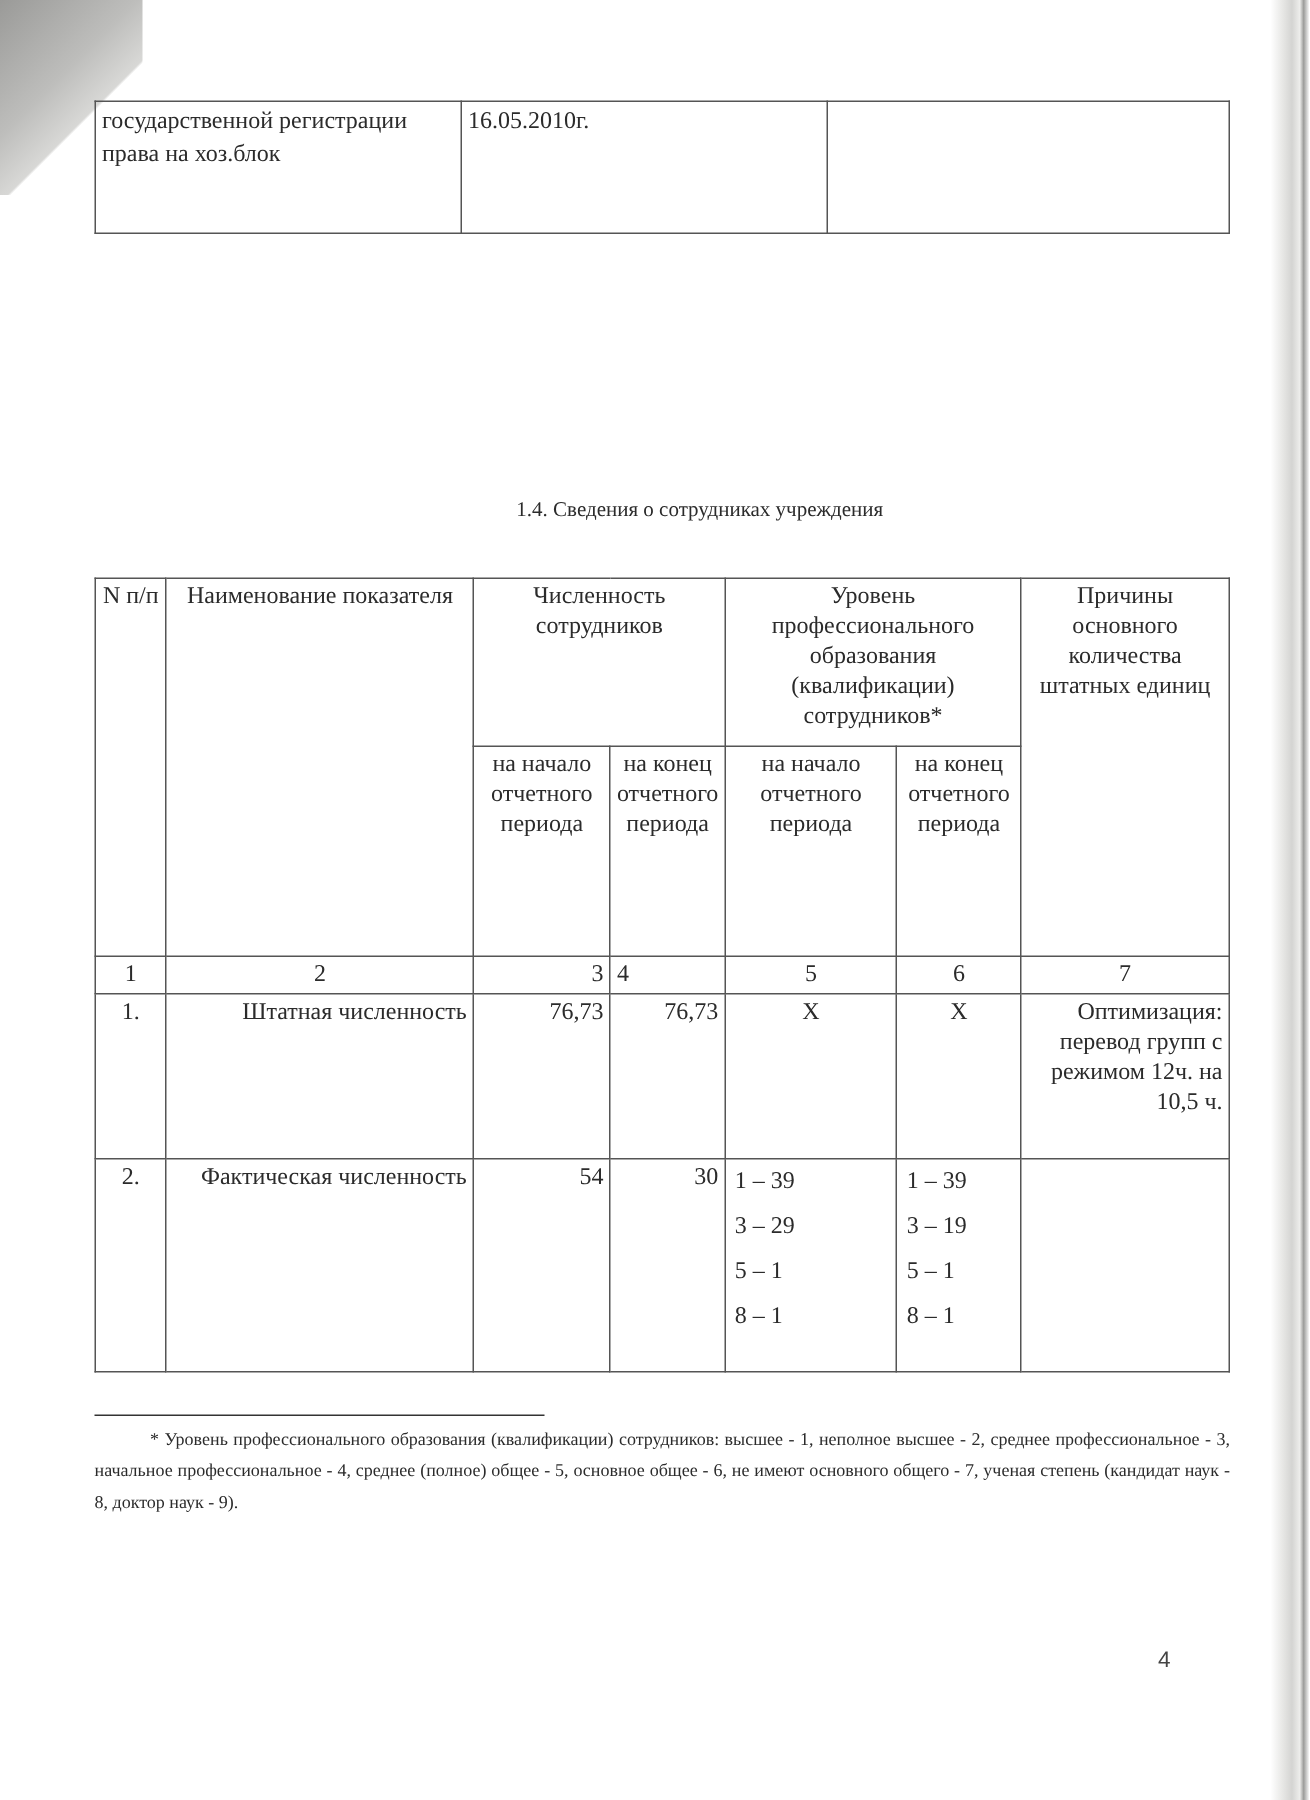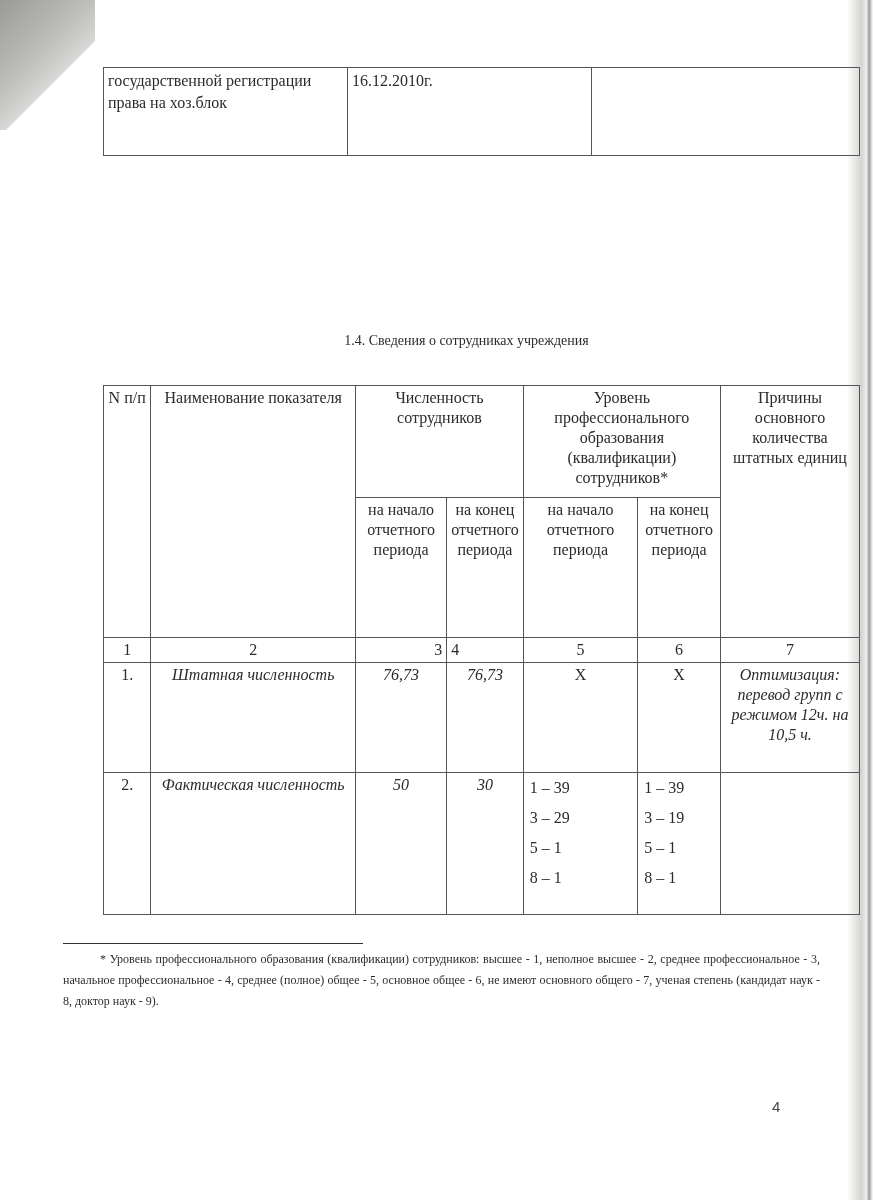--- a/index.html
+++ b/index.html
@@ -10,52 +10,52 @@
     color: #2b2b2b;
   }
   .corner-shadow {
     position: absolute; left: 0; top: 0; width: 95px; height: 130px;
     background: linear-gradient(135deg, #9a9a98 0%, #bdbdbb 40%, #d8d8d6 60%, rgba(255,255,255,0) 61%);
   }
   .edge-right {
     position: absolute; right: 0; top: 0; width: 26px; height: 1200px;
     background: linear-gradient(90deg, #ffffff 0%, #e8e8e6 30%, #d4d4d2 55%, #ededeb 75%, #9c9c9a 85%, #ffffff 100%);
   }
-  table { border-collapse: collapse; position: absolute; margin-left: 40px; }
+  table { border-collapse: collapse; position: absolute; }
   td { border: 1px solid #555; vertical-align: top; font-size: 16px; line-height: 20px; padding: 2px 4px; }
   #t1 { left: 63px; top: 67px; width: 757px; }
   #t1 td { line-height: 22px; }
   .c1 { width: 235px; } .c2 { width: 235px; }
   .justify { text-align: justify; text-align-last: justify; }
   .title {
     position: absolute; left: 0; width: 873px; top: 333px; text-align: center;
     font-weight: normal; font-size: 14px; margin-left: 30px;
   }
   #t2 { left: 63px; top: 385px; width: 757px; }
   #t2 td { text-align: center; }
-  #t2 td.l { text-align: center; font-style: italic; }
+  #t2 td.l { text-align: right; }
   .stack div { line-height: 20px; margin: 3px 0 10px 0; text-align: left; padding-left: 2px; }
   .fn-line { position: absolute; left: 63px; top: 943px; width: 300px; border-top: 1px solid #333; }
   .footnote {
     position: absolute; left: 63px; top: 949px; width: 757px;
     font-size: 12px; line-height: 21px; text-align: justify; text-indent: 37px;
   }
   .page-num { position: absolute; left: 772px; top: 1098px; font-family: "Liberation Sans", sans-serif; font-size: 15px; color: #444; }
 </style>
 </head>
 <body>
 
 <div class="corner-shadow"></div>
 <div class="edge-right"></div>
 
 <table id="t1">
   <tbody>
       <tr style="height:88px">
     <td class="c1">государственной регистрации права на хоз.блок</td>
-    <td class="c2">16.12.2010г.</td>
+    <td class="c2">16.05.2010г.</td>
     <td></td>
   </tr>
 </tbody>
   </table>
 
 <div class="title">1.4. Сведения о сотрудниках учреждения</div>
 
 <table id="t2">
   <colgroup>
     <col style="width:49px">
@@ -94,21 +94,21 @@
     <td class="l">Штатная численность</td>
     <td class="l">76,73</td>
     <td class="l">76,73</td>
     <td>X</td>
     <td>X</td>
     <td class="l">Оптимизация: перевод групп с режимом 12ч. на 10,5 ч.</td>
   </tr>
   <tr style="height:142px">
     <td>2.</td>
     <td class="l">Фактическая численность</td>
-    <td class="l">50</td>
+    <td class="l">54</td>
     <td class="l">30</td>
     <td class="stack">
       <div>1 – 39</div>
       <div>3 – 29</div>
       <div>5 – 1</div>
       <div>8 – 1</div>
     </td>
     <td class="stack">
       <div>1 – 39</div>
       <div>3 – 19</div>

